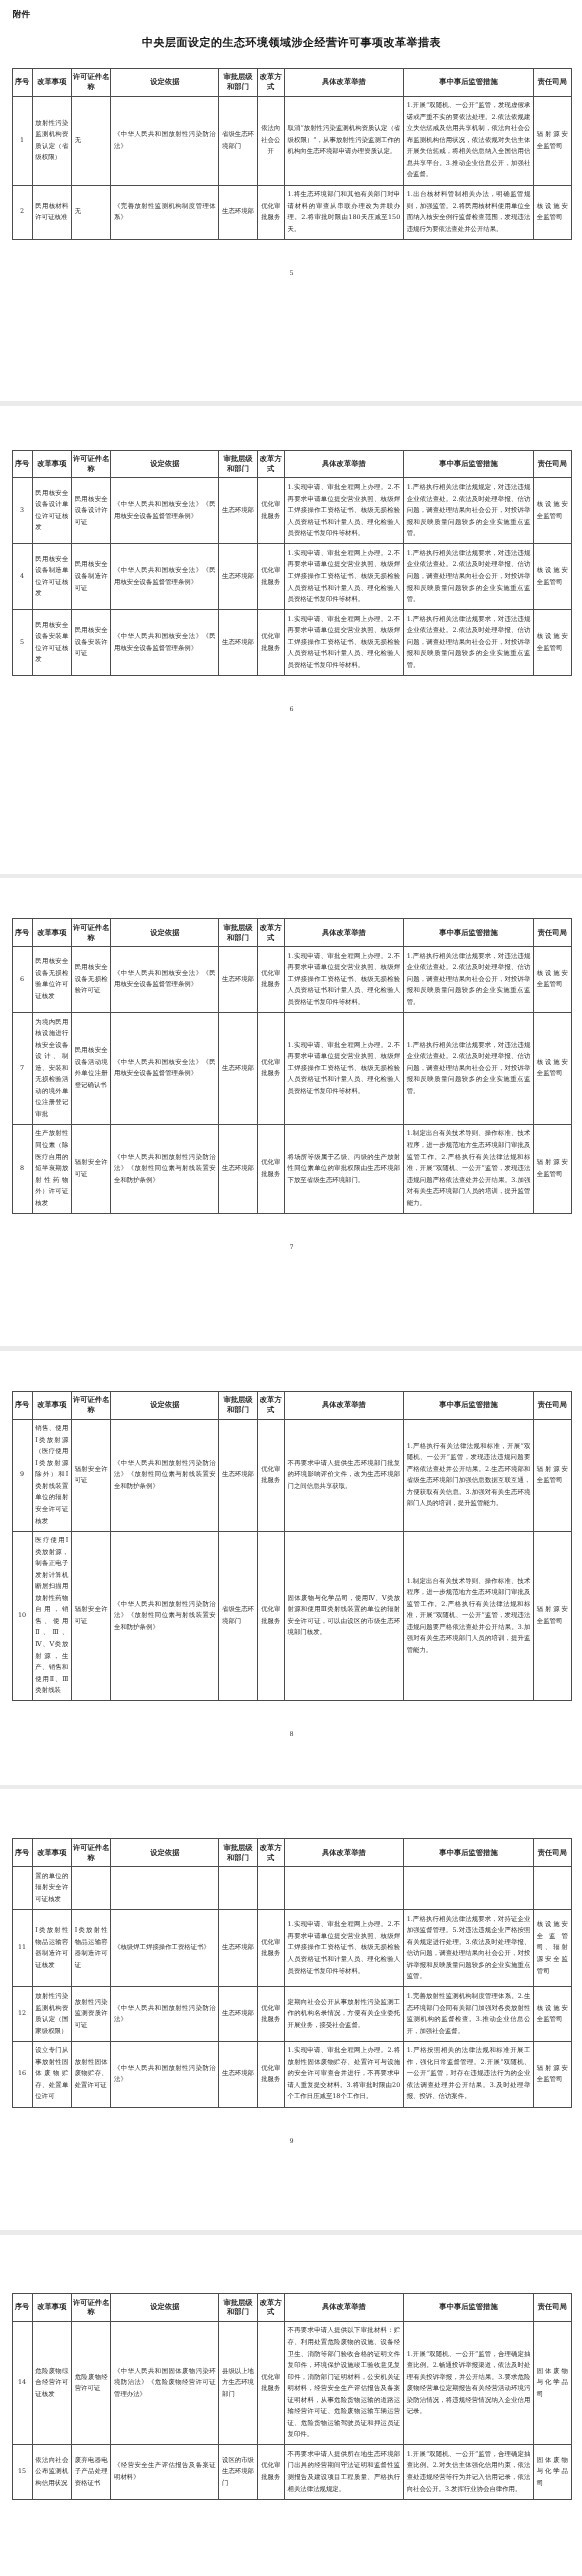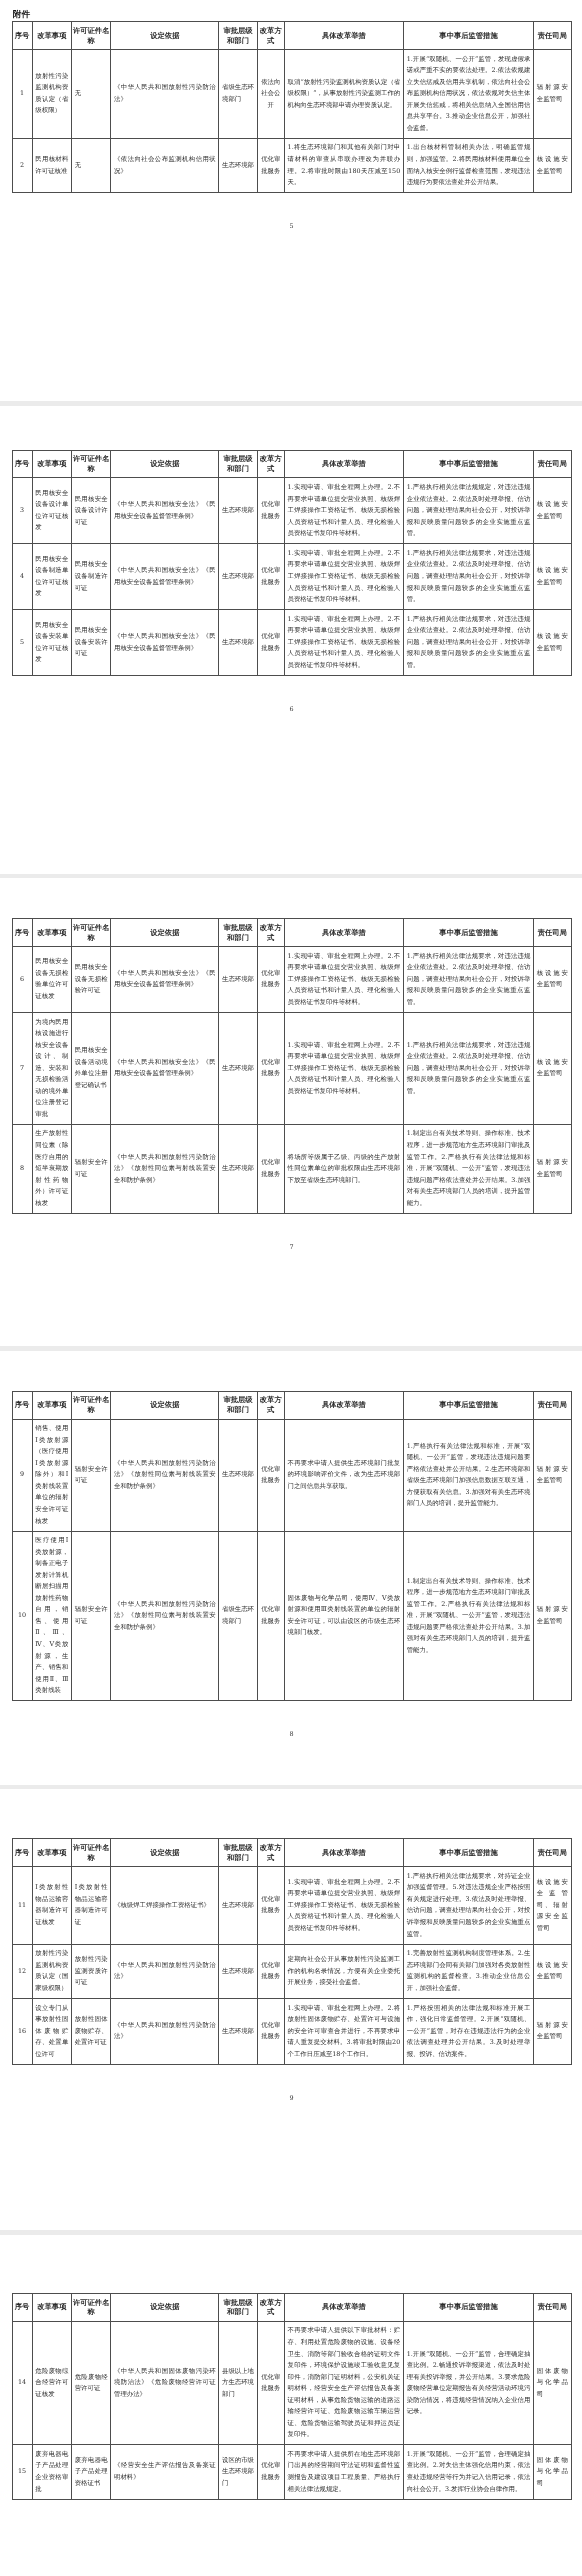--- a/index.html
+++ b/index.html
@@ -31,20 +31,21 @@
   .data-table td.c0{text-align:center;}
   .data-table td.c5{text-align:center;}
   .page-number{width:556px;margin:29px auto 0;text-align:center;font-size:6.4px;color:#3a3a3a;}
 </style>
 </head>
 <body>
 
 <main>
     <section class="page page-1">
       <div class="attachment">附件</div>
+      <h1 class="doc-title">中央层面设定的生态环境领域涉企经营许可事项改革举措表</h1>
       <table class="data-table">
         <colgroup>
           <col style="width: 20px;">
           <col style="width: 39px;">
           <col style="width: 39px;">
           <col style="width: 107px;">
           <col style="width: 38px;">
           <col style="width: 27px;">
           <col style="width: 118px;">
           <col style="width: 129px;">
@@ -72,21 +73,21 @@
             <td class="c4">省级生态环境部门</td>
             <td class="c5">依法向社会公开</td>
             <td class="c6">取消“放射性污染监测机构资质认定（省级权限）”，从事放射性污染监测工作的机构向生态环境部申请办理资质认定。</td>
             <td class="c7">1.开展“双随机、一公开”监管，发现虚假承诺或严重不实的要依法处理。2.依法依规建立失信惩戒及信用共享机制，依法向社会公布监测机构信用状况，依法依规对失信主体开展失信惩戒，将相关信息纳入全国信用信息共享平台。3.推动企业信息公开，加强社会监督。</td>
             <td class="c8">辐射源安全监管司</td>
           </tr>
           <tr>
             <td class="c0">2</td>
             <td class="c1">民用核材料许可证核准</td>
             <td class="c2">无</td>
-            <td class="c3">《依法向社会公布监测机构信用状况》</td>
+            <td class="c3">《完善放射性监测机构制度管理体系》</td>
             <td class="c4">生态环境部</td>
             <td class="c5">优化审批服务</td>
             <td class="c6">1.将生态环境部门和其他有关部门对申请材料的审查从串联办理改为并联办理。2.将审批时限由180天压减至150天。</td>
             <td class="c7">1.出台核材料管制相关办法，明确监管规则，加强监管。2.将民用核材料使用单位全面纳入核安全例行监督检查范围，发现违法违规行为要依法查处并公开结果。</td>
             <td class="c8">核设施安全监管司</td>
           </tr>
         </tbody>
       </table>
       <div class="page-number">5</div>
     </section>
@@ -296,20 +297,31 @@
             <th>设定依据</th>
             <th>审批层级和部门</th>
             <th>改革方式</th>
             <th>具体改革举措</th>
             <th>事中事后监管措施</th>
             <th>责任司局</th>
           </tr>
         </thead>
         <tbody>
           <tr>
+            <td class="c0"></td>
+            <td class="c1">置的单位的辐射安全许可证核发</td>
+            <td class="c2"></td>
+            <td class="c3"></td>
+            <td class="c4"></td>
+            <td class="c5"></td>
+            <td class="c6"></td>
+            <td class="c7"></td>
+            <td class="c8"></td>
+          </tr>
+          <tr>
             <td class="c0">11</td>
             <td class="c1">Ⅰ类放射性物品运输容器制造许可证核发</td>
             <td class="c2">Ⅰ类放射性物品运输容器制造许可证</td>
             <td class="c3">《核级焊工焊接操作工资格证书》</td>
             <td class="c4">生态环境部</td>
             <td class="c5">优化审批服务</td>
             <td class="c6">1.实现申请、审批全程网上办理。2.不再要求申请单位提交营业执照、核级焊工焊接操作工资格证书、核级无损检验人员资格证书和计量人员、理化检验人员资格证书复印件等材料。</td>
             <td class="c7">1.严格执行相关法律法规要求，对持证企业加强监督管理。5.对违法违规企业严格按照有关规定进行处理。3.依法及时处理举报、信访问题，调查处理结果向社会公开，对投诉举报和反映质量问题较多的企业实施重点监管。</td>
             <td class="c8">核设施安全监管司、辐射源安全监管司</td>
           </tr>
@@ -373,21 +385,21 @@
             <td class="c2">危险废物经营许可证</td>
             <td class="c3">《中华人民共和国固体废物污染环境防治法》《危险废物经营许可证管理办法》</td>
             <td class="c4">县级以上地方生态环境部门</td>
             <td class="c5">优化审批服务</td>
             <td class="c6">不再要求申请人提供以下审批材料：贮存、利用处置危险废物的设施、设备经卫生、消防等部门验收合格的证明文件复印件，环境保护设施竣工验收意见复印件，消防部门证明材料，公安机关证明材料，经营安全生产评估报告及备案证明材料，从事危险货物运输的道路运输经营许可证、危险废物运输车辆运营证、危险货物运输驾驶员证和押运员证复印件。</td>
             <td class="c7">1.开展“双随机、一公开”监管，合理确定抽查比例。2.畅通投诉举报渠道，依法及时处理有关投诉举报，并公开结果。3.要求危险废物经营单位定期报告有关经营活动环境污染防治情况，将违规经营情况纳入企业信用记录。</td>
             <td class="c8">固体废物与化学品司</td>
           </tr>
           <tr>
             <td class="c0">15</td>
-            <td class="c1">废弃电器电子产品处理企业资格审批</td>
+            <td class="c1">依法向社会公布监测机构信用状况</td>
             <td class="c2">废弃电器电子产品处理资格证书</td>
             <td class="c3">《经营安全生产评估报告及备案证明材料》</td>
             <td class="c4">设区的市级生态环境部门</td>
             <td class="c5">优化审批服务</td>
             <td class="c6">不再要求申请人提供所在地生态环境部门出具的经营期间守法证明和监督性监测报告及建设项目工程质量、严格执行相关法律法规规定。</td>
             <td class="c7">1.开展“双随机、一公开”监管，合理确定抽查比例。2.对失信主体强化信用约束，依法查处违规经营等行为并记入信用记录，依法向社会公开。3.发挥行业协会自律作用。</td>
             <td class="c8">固体废物与化学品司</td>
           </tr>
         </tbody>
       </table>

